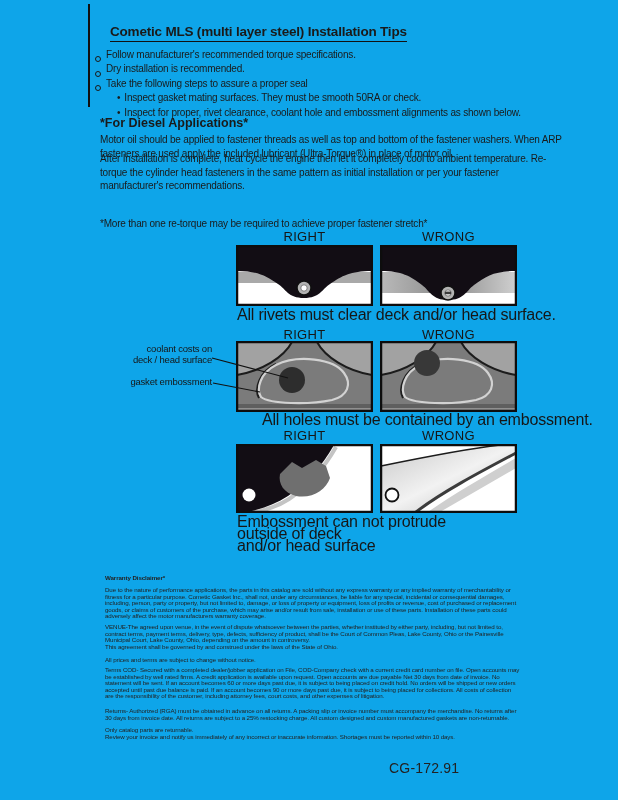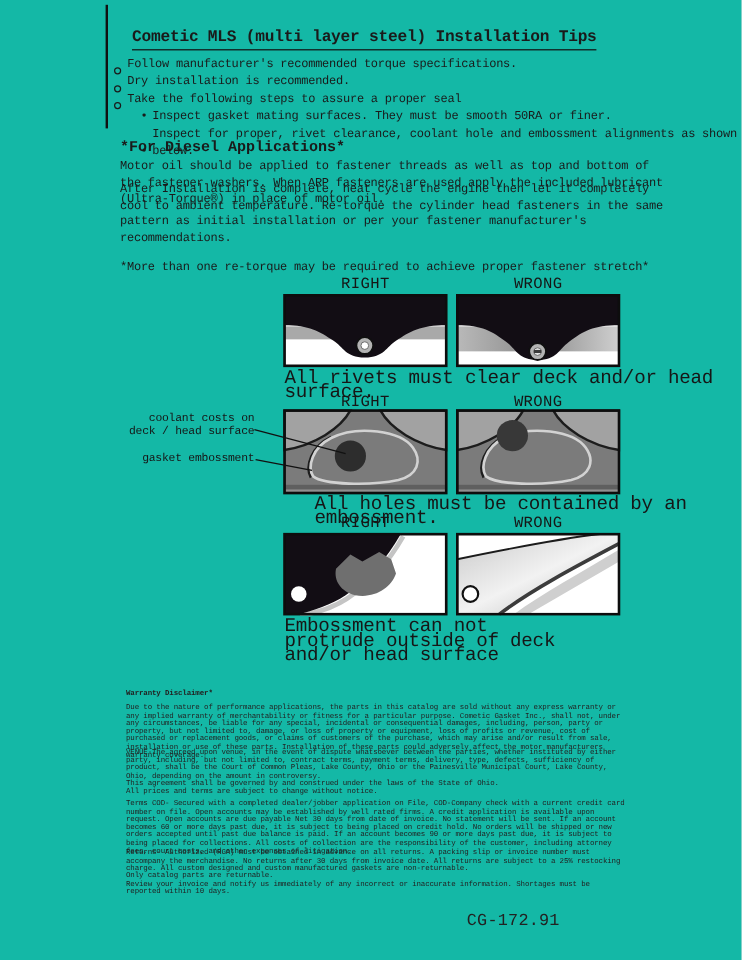--- a/index.html
+++ b/index.html
@@ -1,17 +1,17 @@
 <!DOCTYPE html>
 <html><head>
 <meta charset="utf-8">
 <style>
   html,body{margin:0;padding:0;background:#e8e8e8;}
-  .page{position:relative;width:618px;height:800px;background:#14b8a6;overflow:hidden;
-        font-family:Liberation Mono, monospace;color:#1a1a1a;}
+  .page{position:relative;width:618px;height:800px;background:#0ea5e9;overflow:hidden;
+        font-family:Liberation Sans, sans-serif;color:#1a1a1a;}
   .left-rule{position:absolute;left:88px;top:4px;width:2px;height:103px;background:#111;}
   .title{position:absolute;left:110px;top:24px;margin:0;font-size:13.5px;font-weight:bold;
          letter-spacing:-0.2px;border-bottom:1.8px solid #111;padding-bottom:2px;}
   .tips{position:absolute;left:95px;top:48px;font-size:10px;letter-spacing:-0.2px;}
   .tip{display:flex;align-items:flex-end;line-height:14.4px;}
   .tip.sub{margin-left:22px;}
   .b-open{width:4px;height:4px;border:1px solid #1a1a1a;border-radius:50%;margin:4.5px 5px 0 0;flex:0 0 auto;}
   .b-fill{margin:0 4px 0 0;flex:0 0 auto;font-size:10px;}
   .h-diesel{position:absolute;left:100px;top:116px;margin:0;font-size:12.5px;font-weight:bold;}
   .para{position:absolute;left:100px;width:462px;margin:0;font-size:10px;line-height:13.5px;letter-spacing:-0.2px;}
@@ -44,21 +44,21 @@
     <div class="tip">
       <span class="b-open"></span>
       <span>Dry installation is recommended.</span>
     </div>
     <div class="tip">
       <span class="b-open"></span>
       <span>Take the following steps to assure a proper seal</span>
     </div>
     <div class="tip sub">
       <span class="b-fill">•</span>
-      <span>Inspect gasket mating surfaces.  They must be smooth 50RA or finer.</span>
+      <span>Inspect gasket mating surfaces.  They must be smooth 50RA or check.</span>
     </div>
     <div class="tip sub">
       <span class="b-fill">•</span>
       <span>Inspect for proper, rivet clearance, coolant hole and embossment alignments as shown below.</span>
     </div>
   </div>
 
   <h2 class="h-diesel">*For Diesel Applications*</h2>
   <p class="para p1">Motor oil should be applied to fastener threads as well as top and bottom of the fastener washers. When ARP fasteners are used apply the included lubricant (Ultra-Torque®) in place of motor oil.</p>
   <p class="para p2">After Installation is complete, heat cycle the engine then let it completely cool to ambient temperature. Re-torque the cylinder head fasteners in the same pattern as initial installation or per your fastener manufacturer's recommendations.</p>

